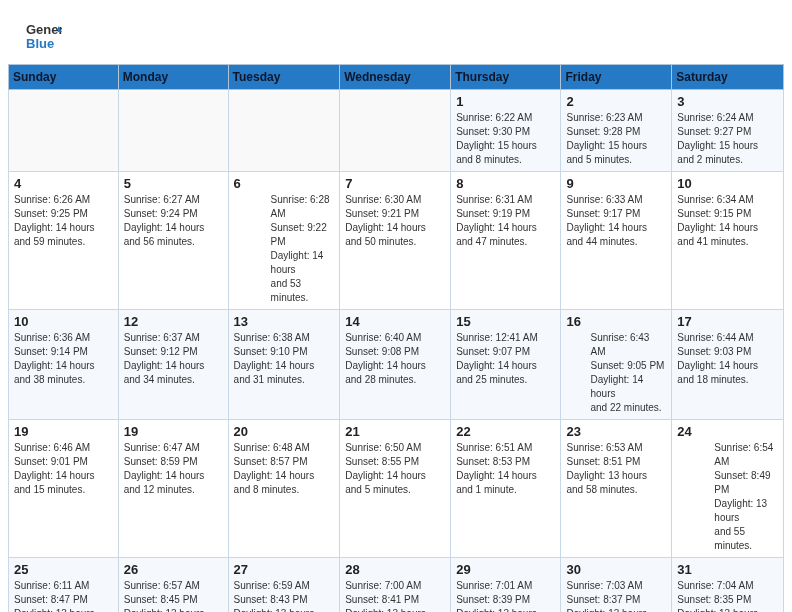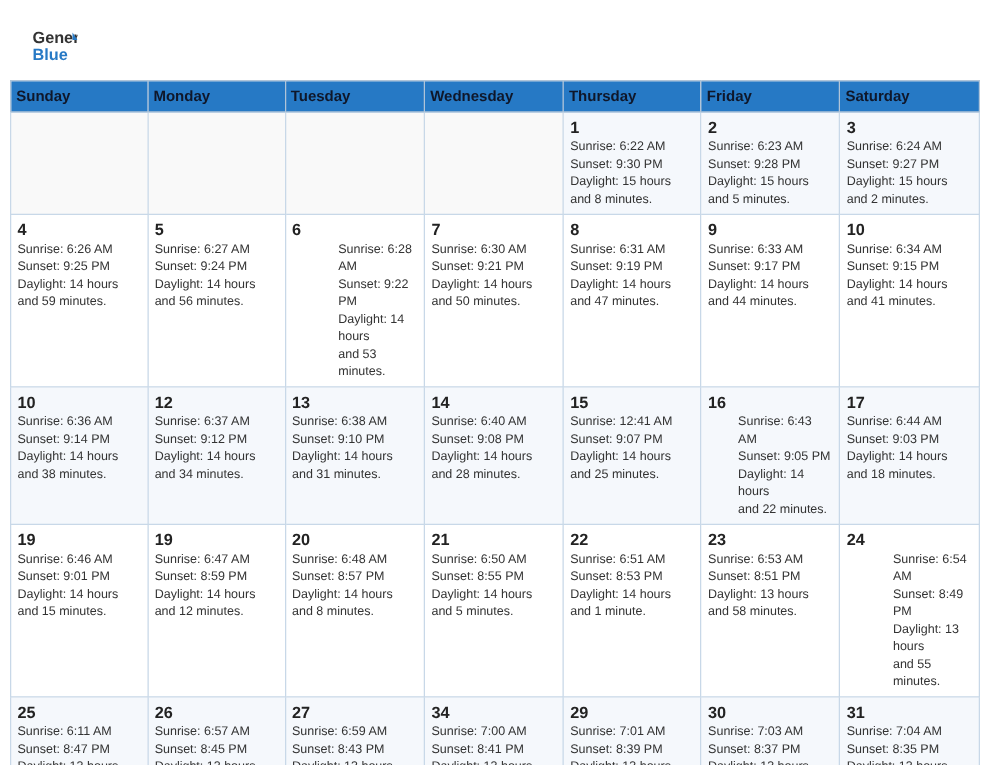--- a/index.html
+++ b/index.html
@@ -307,21 +307,21 @@
 and 48 minutes.</div>
           </td>
           <td>
             <span class="day-num">27</span>
             <div class="day-info" style="white-space: pre-line;">Sunrise: 6:59 AM
 Sunset: 8:43 PM
 Daylight: 13 hours
 and 44 minutes.</div>
           </td>
           <td>
-            <span class="day-num">34</span>
+            <span class="day-num">28</span>
             <div class="day-info" style="white-space: pre-line;">Sunrise: 7:00 AM
 Sunset: 8:41 PM
 Daylight: 13 hours
 and 41 minutes.</div>
           </td>
           <td>
             <span class="day-num">29</span>
             <div class="day-info" style="white-space: pre-line;">Sunrise: 7:01 AM
 Sunset: 8:39 PM
 Daylight: 13 hours

